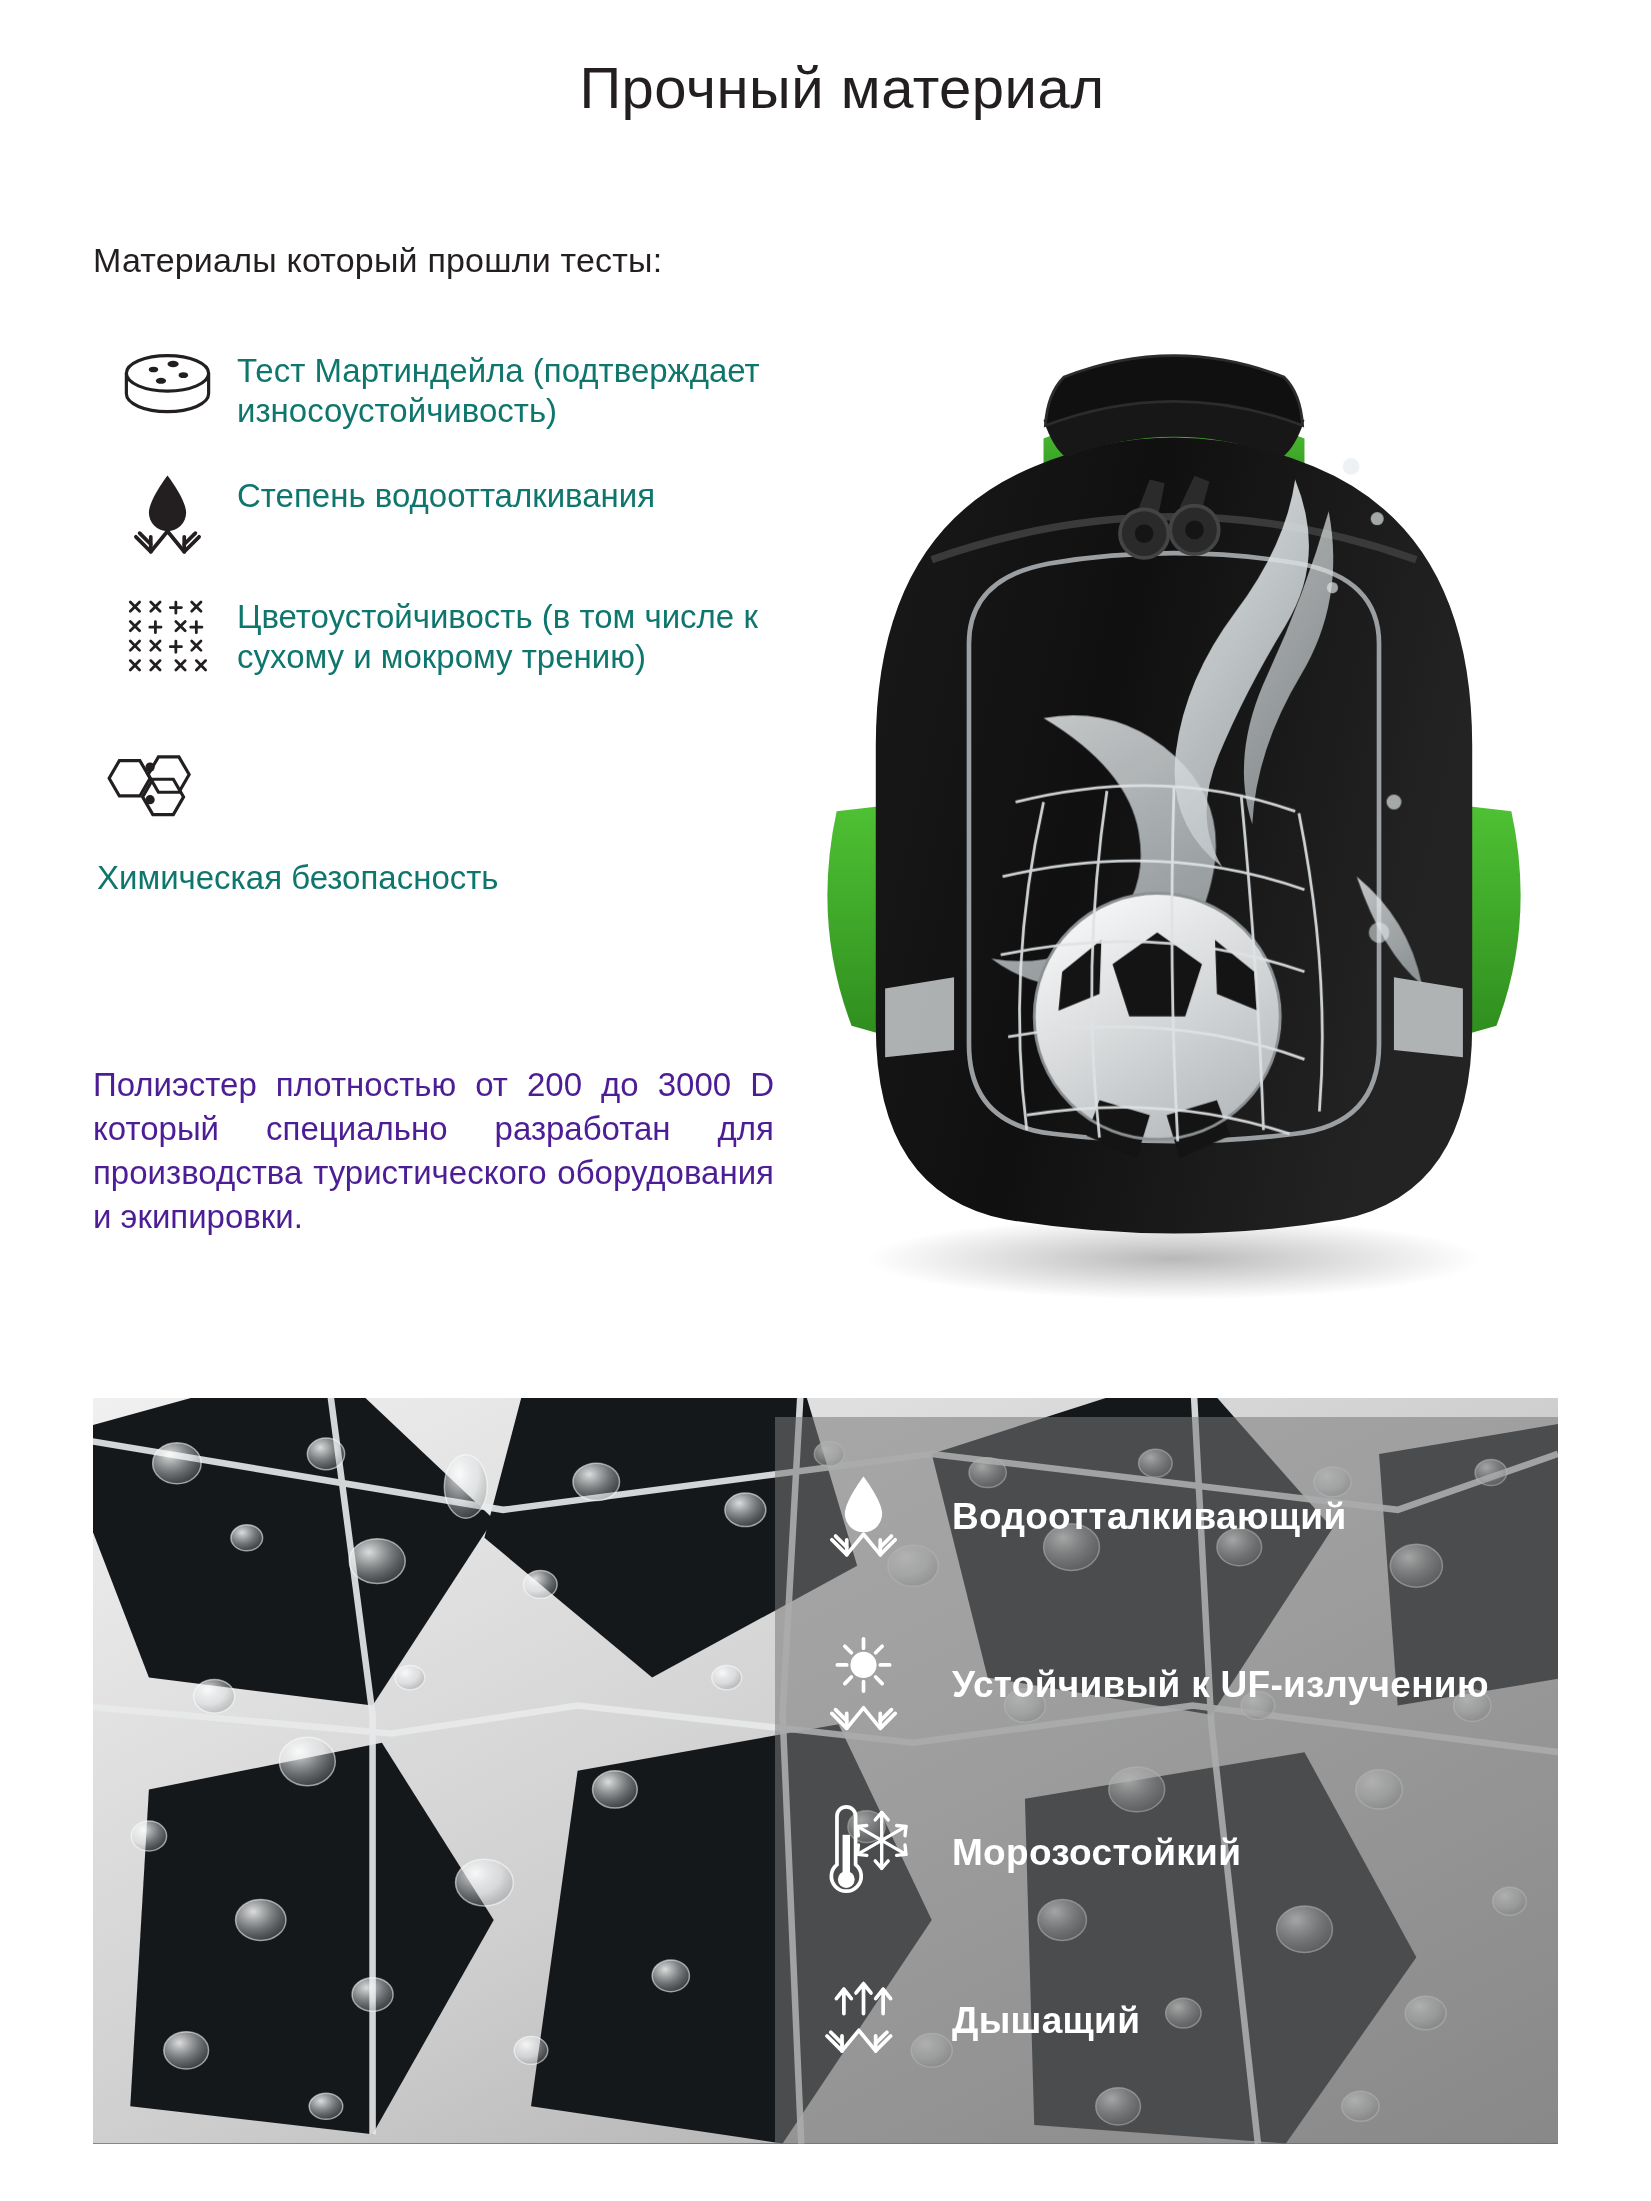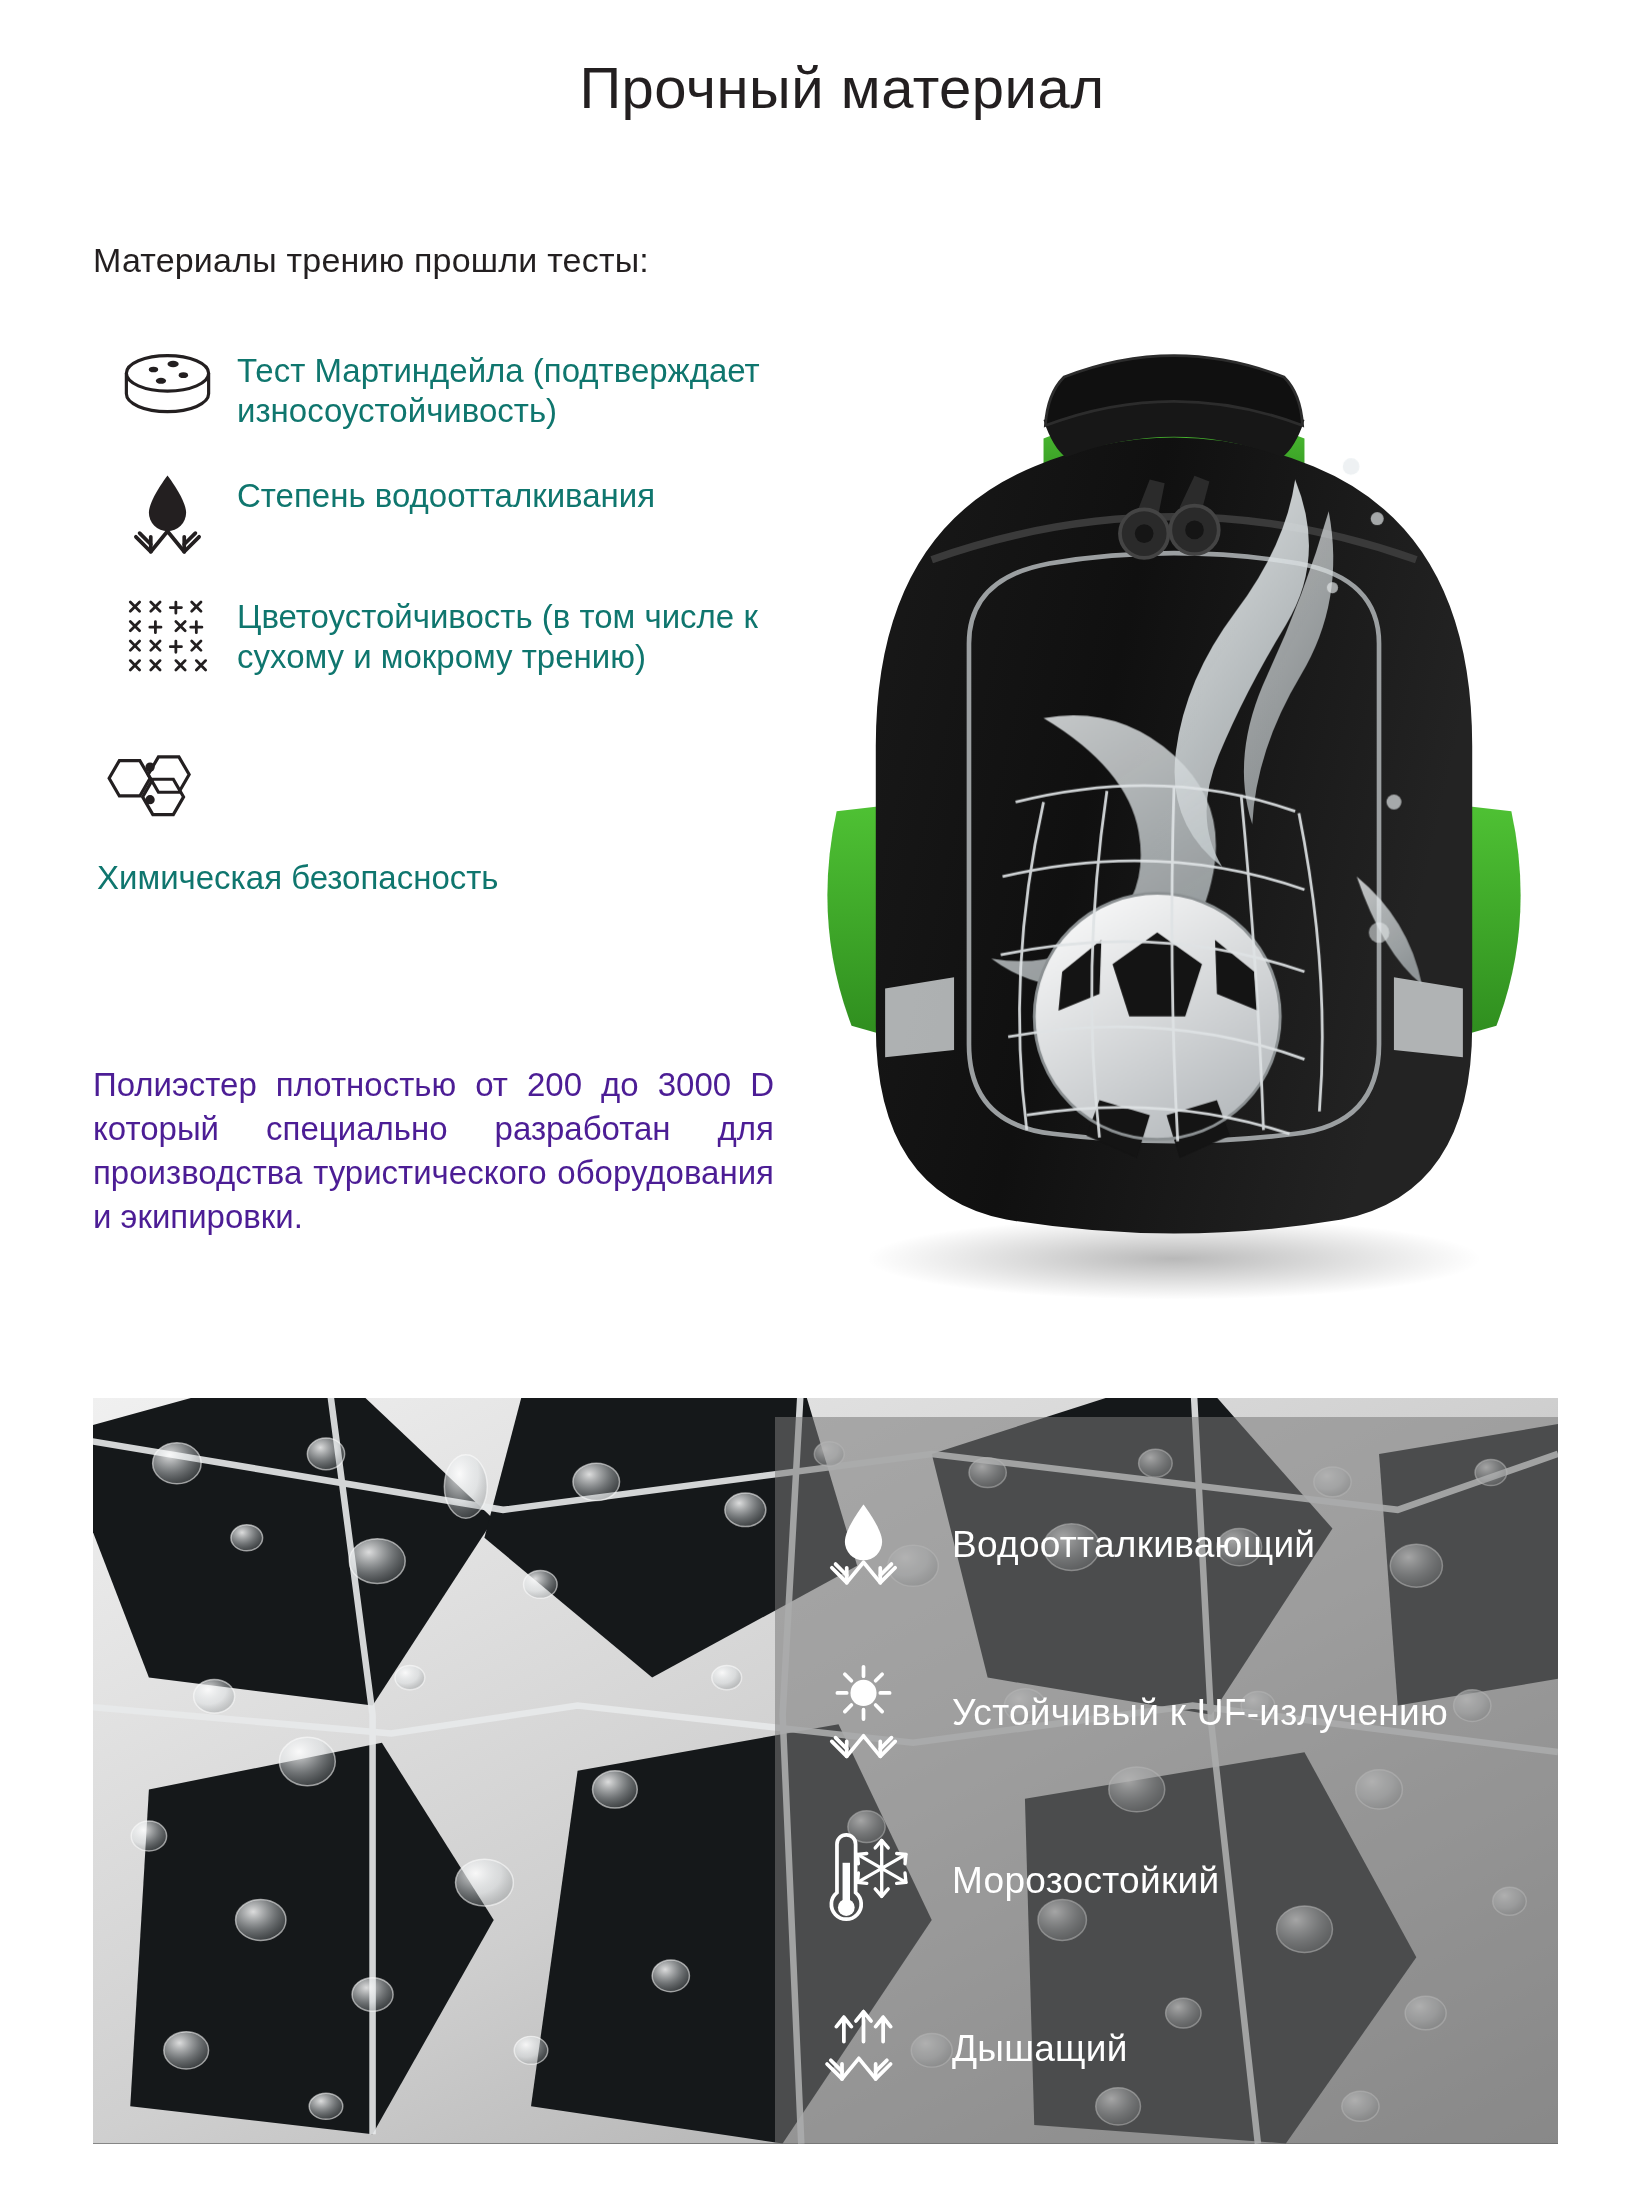--- a/index.html
+++ b/index.html
@@ -111,22 +111,23 @@
   .feature-panel {
     position: absolute;
     left: 682px;
     top: 18.6px;
     width: 783px;
     height: 727px;
     background: rgba(120,120,120,0.55);
     display: flex;
     flex-direction: column;
     justify-content: flex-start;
-    padding-top: 44px;
+    padding-top: 16px;
     box-sizing: border-box;
+    font-weight: bold;
   }
   .feature-row {
     display: flex;
     align-items: center;
     height: 168px;
   }
   .feature-icon {
     flex: 0 0 177px;
     display: flex;
     align-items: center;
@@ -137,21 +138,21 @@
     font-size: 37px;
     line-height: 1.22;
     letter-spacing: 0.3px;
   }
 </style>
 </head>
 <body>
 
 <div class="page-title">Прочный материал</div>
 
-<div class="intro-text">Материалы трению прошли тесты:</div>
+<div class="intro-text">Материалы который прошли тесты:</div>
 
 <div class="test-list">
 
   <div class="test-item ti-0">
     <div class="test-icon">
       <svg width="103" height="86" viewBox="0 0 110 92" fill="none" stroke="#231f20" stroke-width="3.4">
         <ellipse cx="55" cy="26" rx="44" ry="19"></ellipse>
         <path d="M11 26 v22 c0 10.5 19.7 19 44 19 s44 -8.5 44 -19 v-22"></path>
         <ellipse cx="40" cy="22" rx="5" ry="3" fill="#231f20" stroke="none"></ellipse>
         <ellipse cx="61" cy="16" rx="6" ry="3.4" fill="#231f20" stroke="none"></ellipse>

